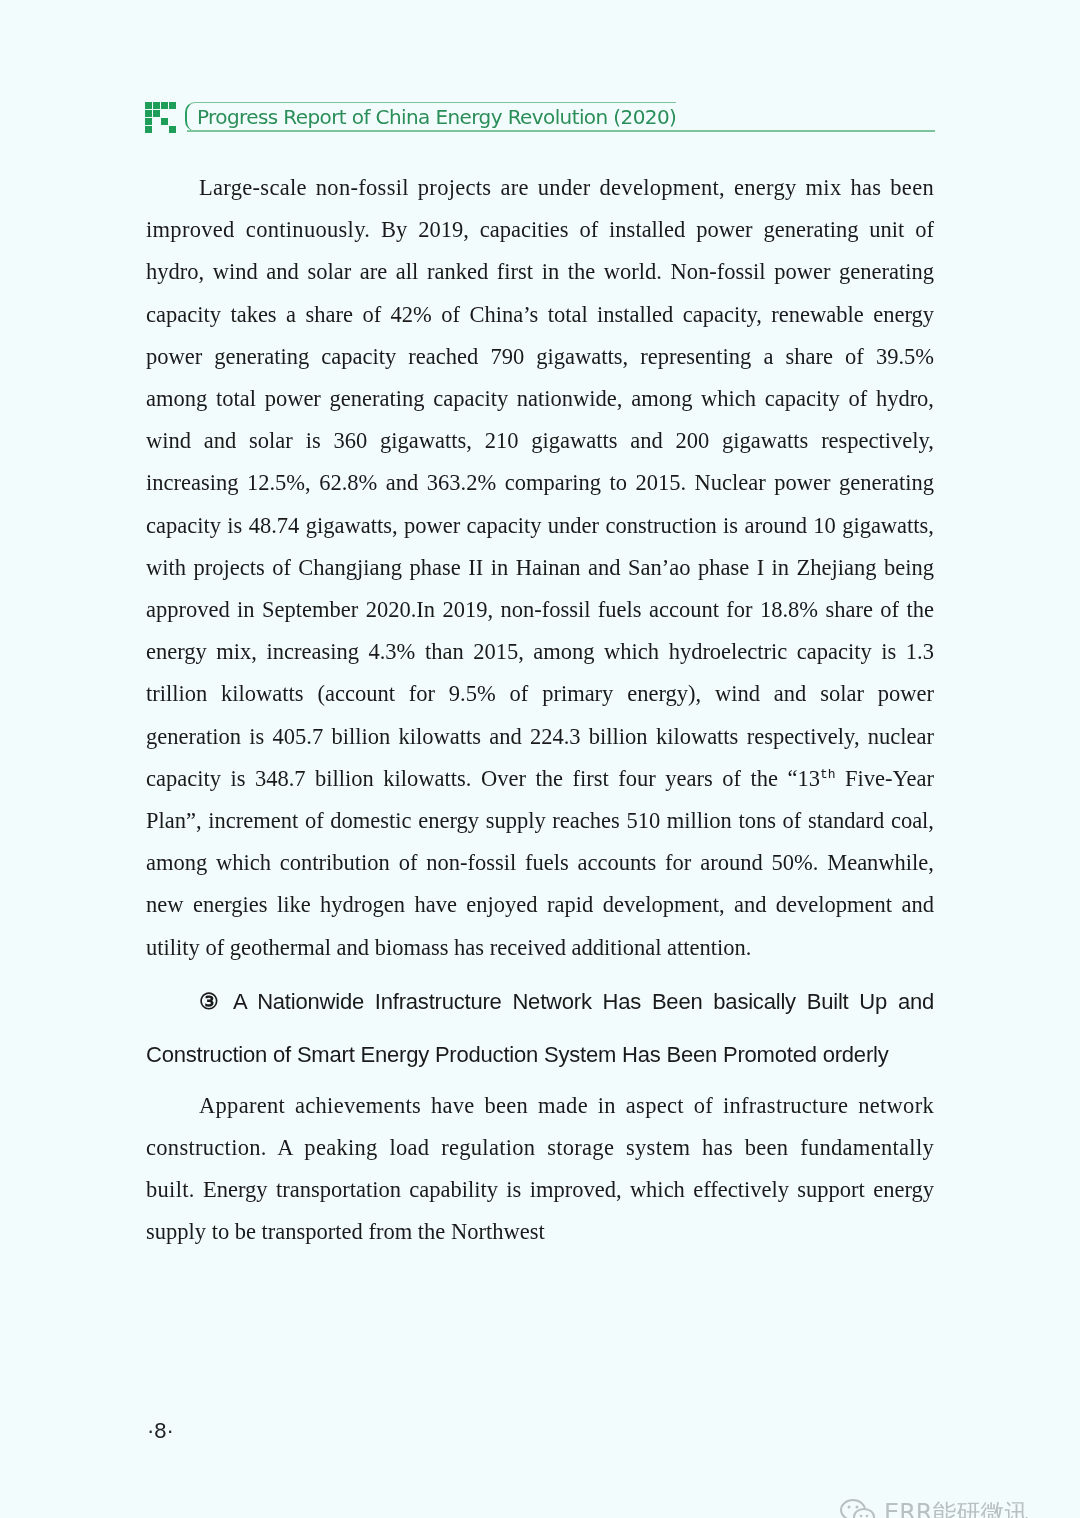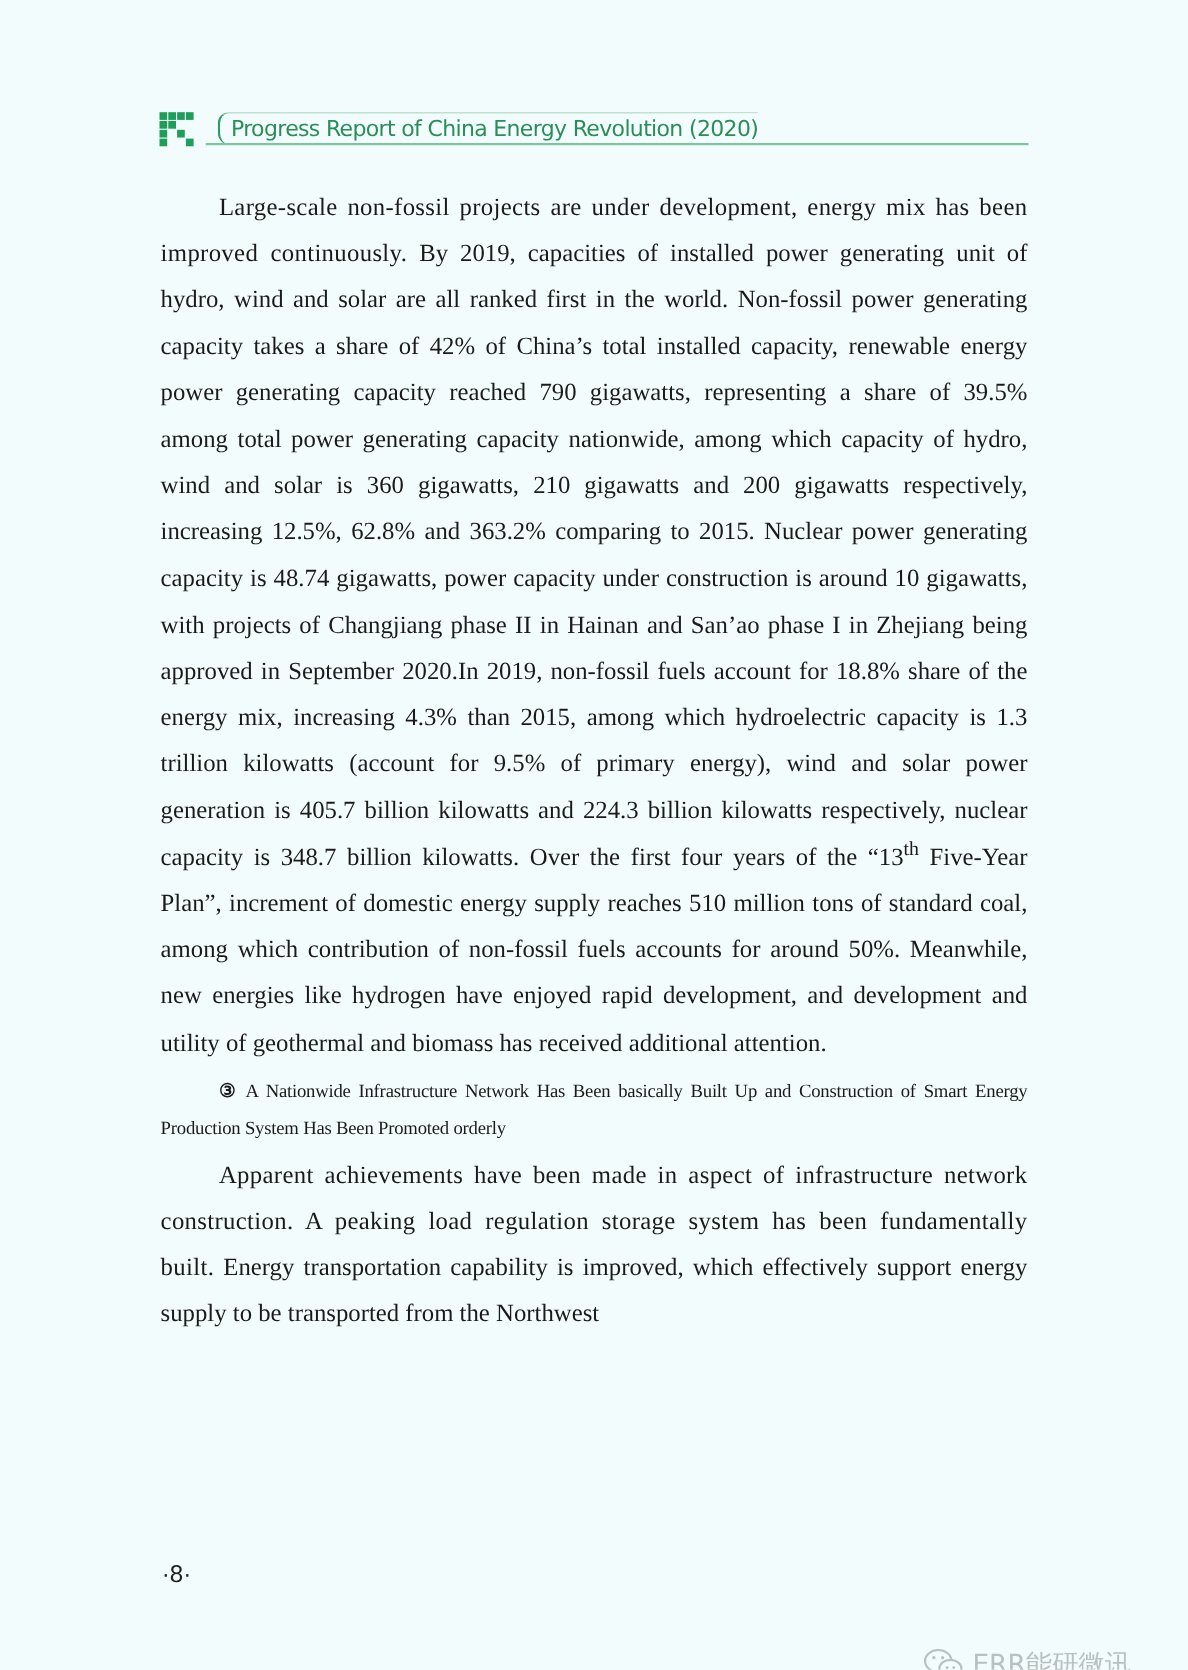--- a/index.html
+++ b/index.html
@@ -1,27 +1,27 @@
 <!DOCTYPE html>
 <html><head>
 <meta charset="utf-8">
 <style>
   html, body { margin:0; padding:0; }
   body { width:1080px; height:1518px; background:#f3fcfc; position:relative; overflow:hidden; }
   .header { position:absolute; left:145px; top:100px; width:790px; height:36px; }
   .logo { position:absolute; left:0; top:2px; width:32px; height:30px; }
   .logo span { position:absolute; background:#1f9e5a; width:7px; height:7px; }
-  .hbox { position:absolute; left:53px; top:2px; height:28px; border-left:2px solid #2a9e64; border-top:1px solid #7cc49c; border-radius:10px 0 0 10px; padding-left:10px; }
+  .hbox { position:absolute; left:40px; top:2px; height:28px; border-left:2px solid #2a9e64; border-top:1px solid #7cc49c; border-radius:10px 0 0 10px; padding-left:10px; }
   .htitle { font-family:"DejaVu Sans", sans-serif; color:#2a8e58; font-size:20px; line-height:28px; letter-spacing:-0.6px; }
   .hline { position:absolute; left:42px; right:0; top:30px; border-top:2px solid #7cc49c; }
   .content { position:absolute; left:146px; top:167px; width:788px; font-family:"Liberation Serif", serif; font-size:22.5px; color:#1a1a1a; line-height:42.2px; text-align:justify; }
   .content p { margin:0; text-indent:53px; }
   .content b { font-weight:normal; letter-spacing:0.3px; }
-  .heading { font-family:Liberation Serif, serif; font-size:17px; line-height:34px; text-indent:53px; margin:6px 0 4px 0; letter-spacing:-0.2px; text-align:justify; }
-  sup { font-size:18px; line-height:0; }
+  .heading { font-family:Liberation Sans, sans-serif; font-size:22px; line-height:53px; text-indent:53px; margin:6px 0 4px 0; letter-spacing:-0.2px; text-align:justify; }
+  sup { font-size:13px; line-height:0;font-family:Liberation Mono, monospace; }
   .circled { font-weight:bold; }
   .pagenum { position:absolute; left:147px; top:1418px; font-family:"Liberation Sans", sans-serif; font-size:22px; color:#222; }
   .watermark { position:absolute; left:838px; top:1452px; font-family:"DejaVu Sans", sans-serif; font-size:24px; color:#b8c0c0; display:flex; align-items:center; gap:6px;margin-top:45px; }
   .wm-icon { width:40px; height:32px; }
 </style>
 </head>
 <body>
 
 <div class="header">
   <div class="logo">

